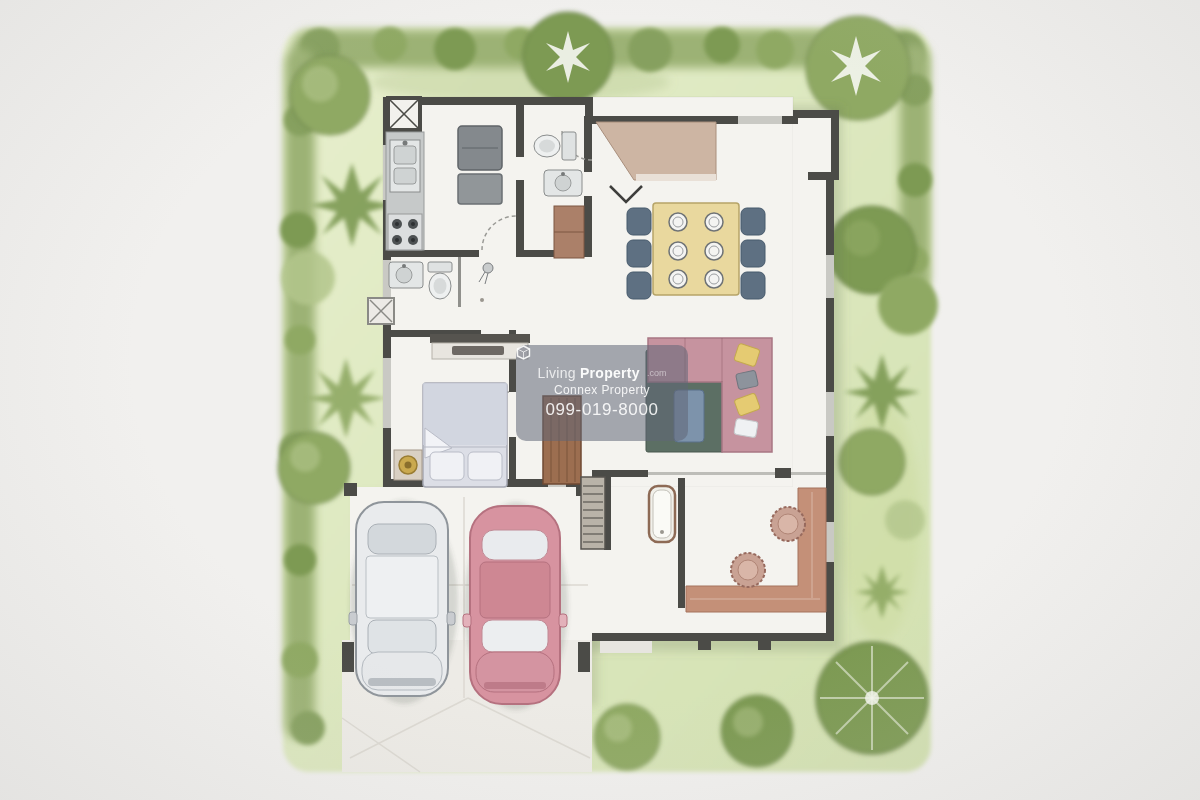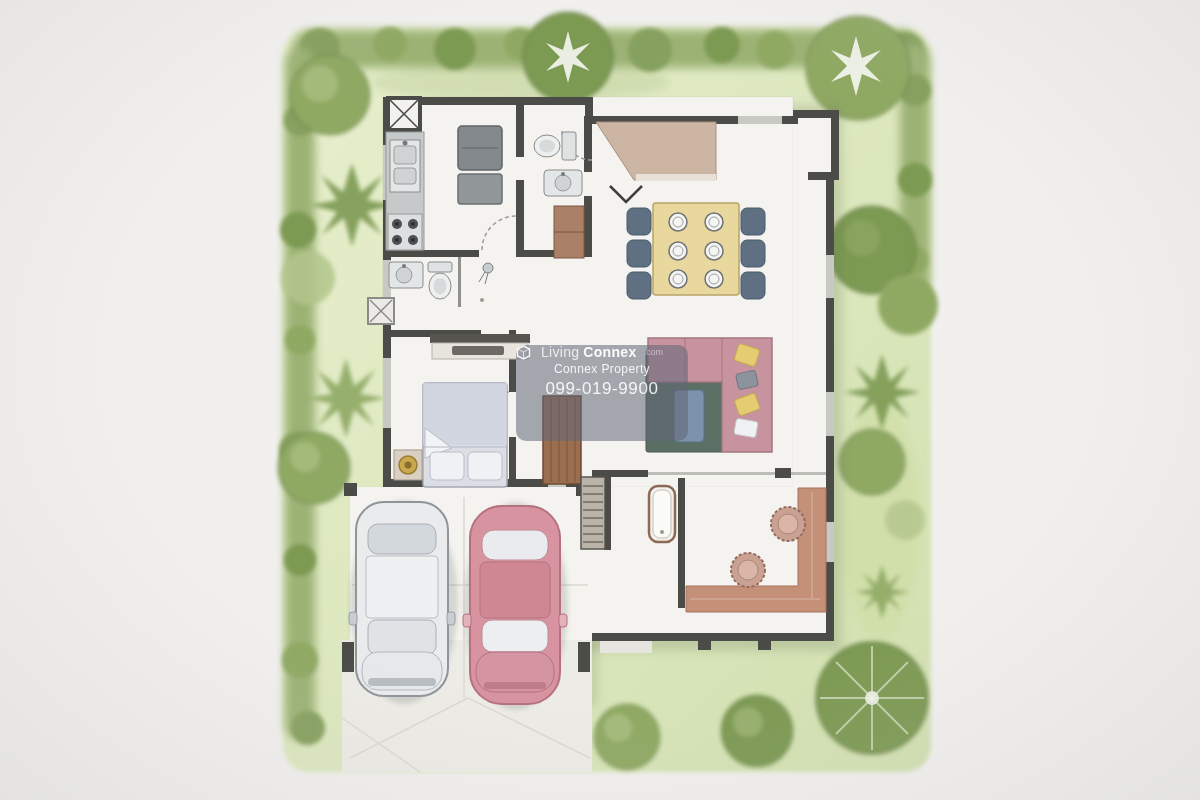--- a/index.html
+++ b/index.html
@@ -10,21 +10,21 @@
   }
   .stage::after{ 
     content:"";position:absolute;inset:0;pointer-events:none;
     background:radial-gradient(ellipse at 50% 45%, rgba(255,255,255,0) 55%, rgba(190,190,188,0.25) 100%);
   }
   svg{position:absolute;left:0;top:0;}
   .watermark{
     position:absolute;left:516px;top:345px;width:172px;height:96px;
     background:var(--wm-bg,rgba(96,102,118,0.55));
     border-radius:10px;color:var(--wm-text,#f4f5f7);
-    display:flex;flex-direction:column;align-items:center;
+    display:flex;flex-direction:column;align-items:center;justify-content:center;
     gap:3px;z-index:5;
   }
   .wm-row1{display:flex;align-items:center;gap:4px;font-size:14px;line-height:14px;}
   .wm-light{font-weight:300;color:rgba(255,255,255,0.78);letter-spacing:.3px;}
   .wm-bold{font-weight:700;color:rgba(255,255,255,0.95);letter-spacing:.3px;}
   .wm-suffix{font-size:9px;color:rgba(255,255,255,0.5);margin-left:3px;}
   .wm-company{font-size:12px;font-weight:400;color:rgba(255,255,255,0.88);letter-spacing:.4px;}
   .wm-phone{font-size:17px;font-weight:400;color:rgba(255,255,255,0.88);letter-spacing:.6px;}
 </style>
 </head>
@@ -427,20 +427,20 @@
   </g>
 </svg>
 
 <div class="watermark">
   <div class="wm-row1">
     <svg width="15" height="15" viewBox="0 0 15 15">
       <path d="M7.5 1 L13.5 4 V11 L7.5 14 L1.5 11 V4 Z" fill="none" stroke="rgba(255,255,255,0.9)" stroke-width="1.4"></path>
       <path d="M1.5 4 L7.5 7 L13.5 4 M7.5 7 V14" fill="none" stroke="rgba(255,255,255,0.7)" stroke-width="1"></path>
     </svg>
     <span class="wm-light">Living</span>
-        <span class="wm-bold">Connex</span>
+        <span class="wm-bold">Property</span>
         <span class="wm-suffix">.com</span>
   </div>
   <div class="wm-company">Connex Property</div>
-  <div class="wm-phone">099-019-9900</div>
+  <div class="wm-phone">099-019-8000</div>
 </div>
 
 </div>
 
 </body></html>

